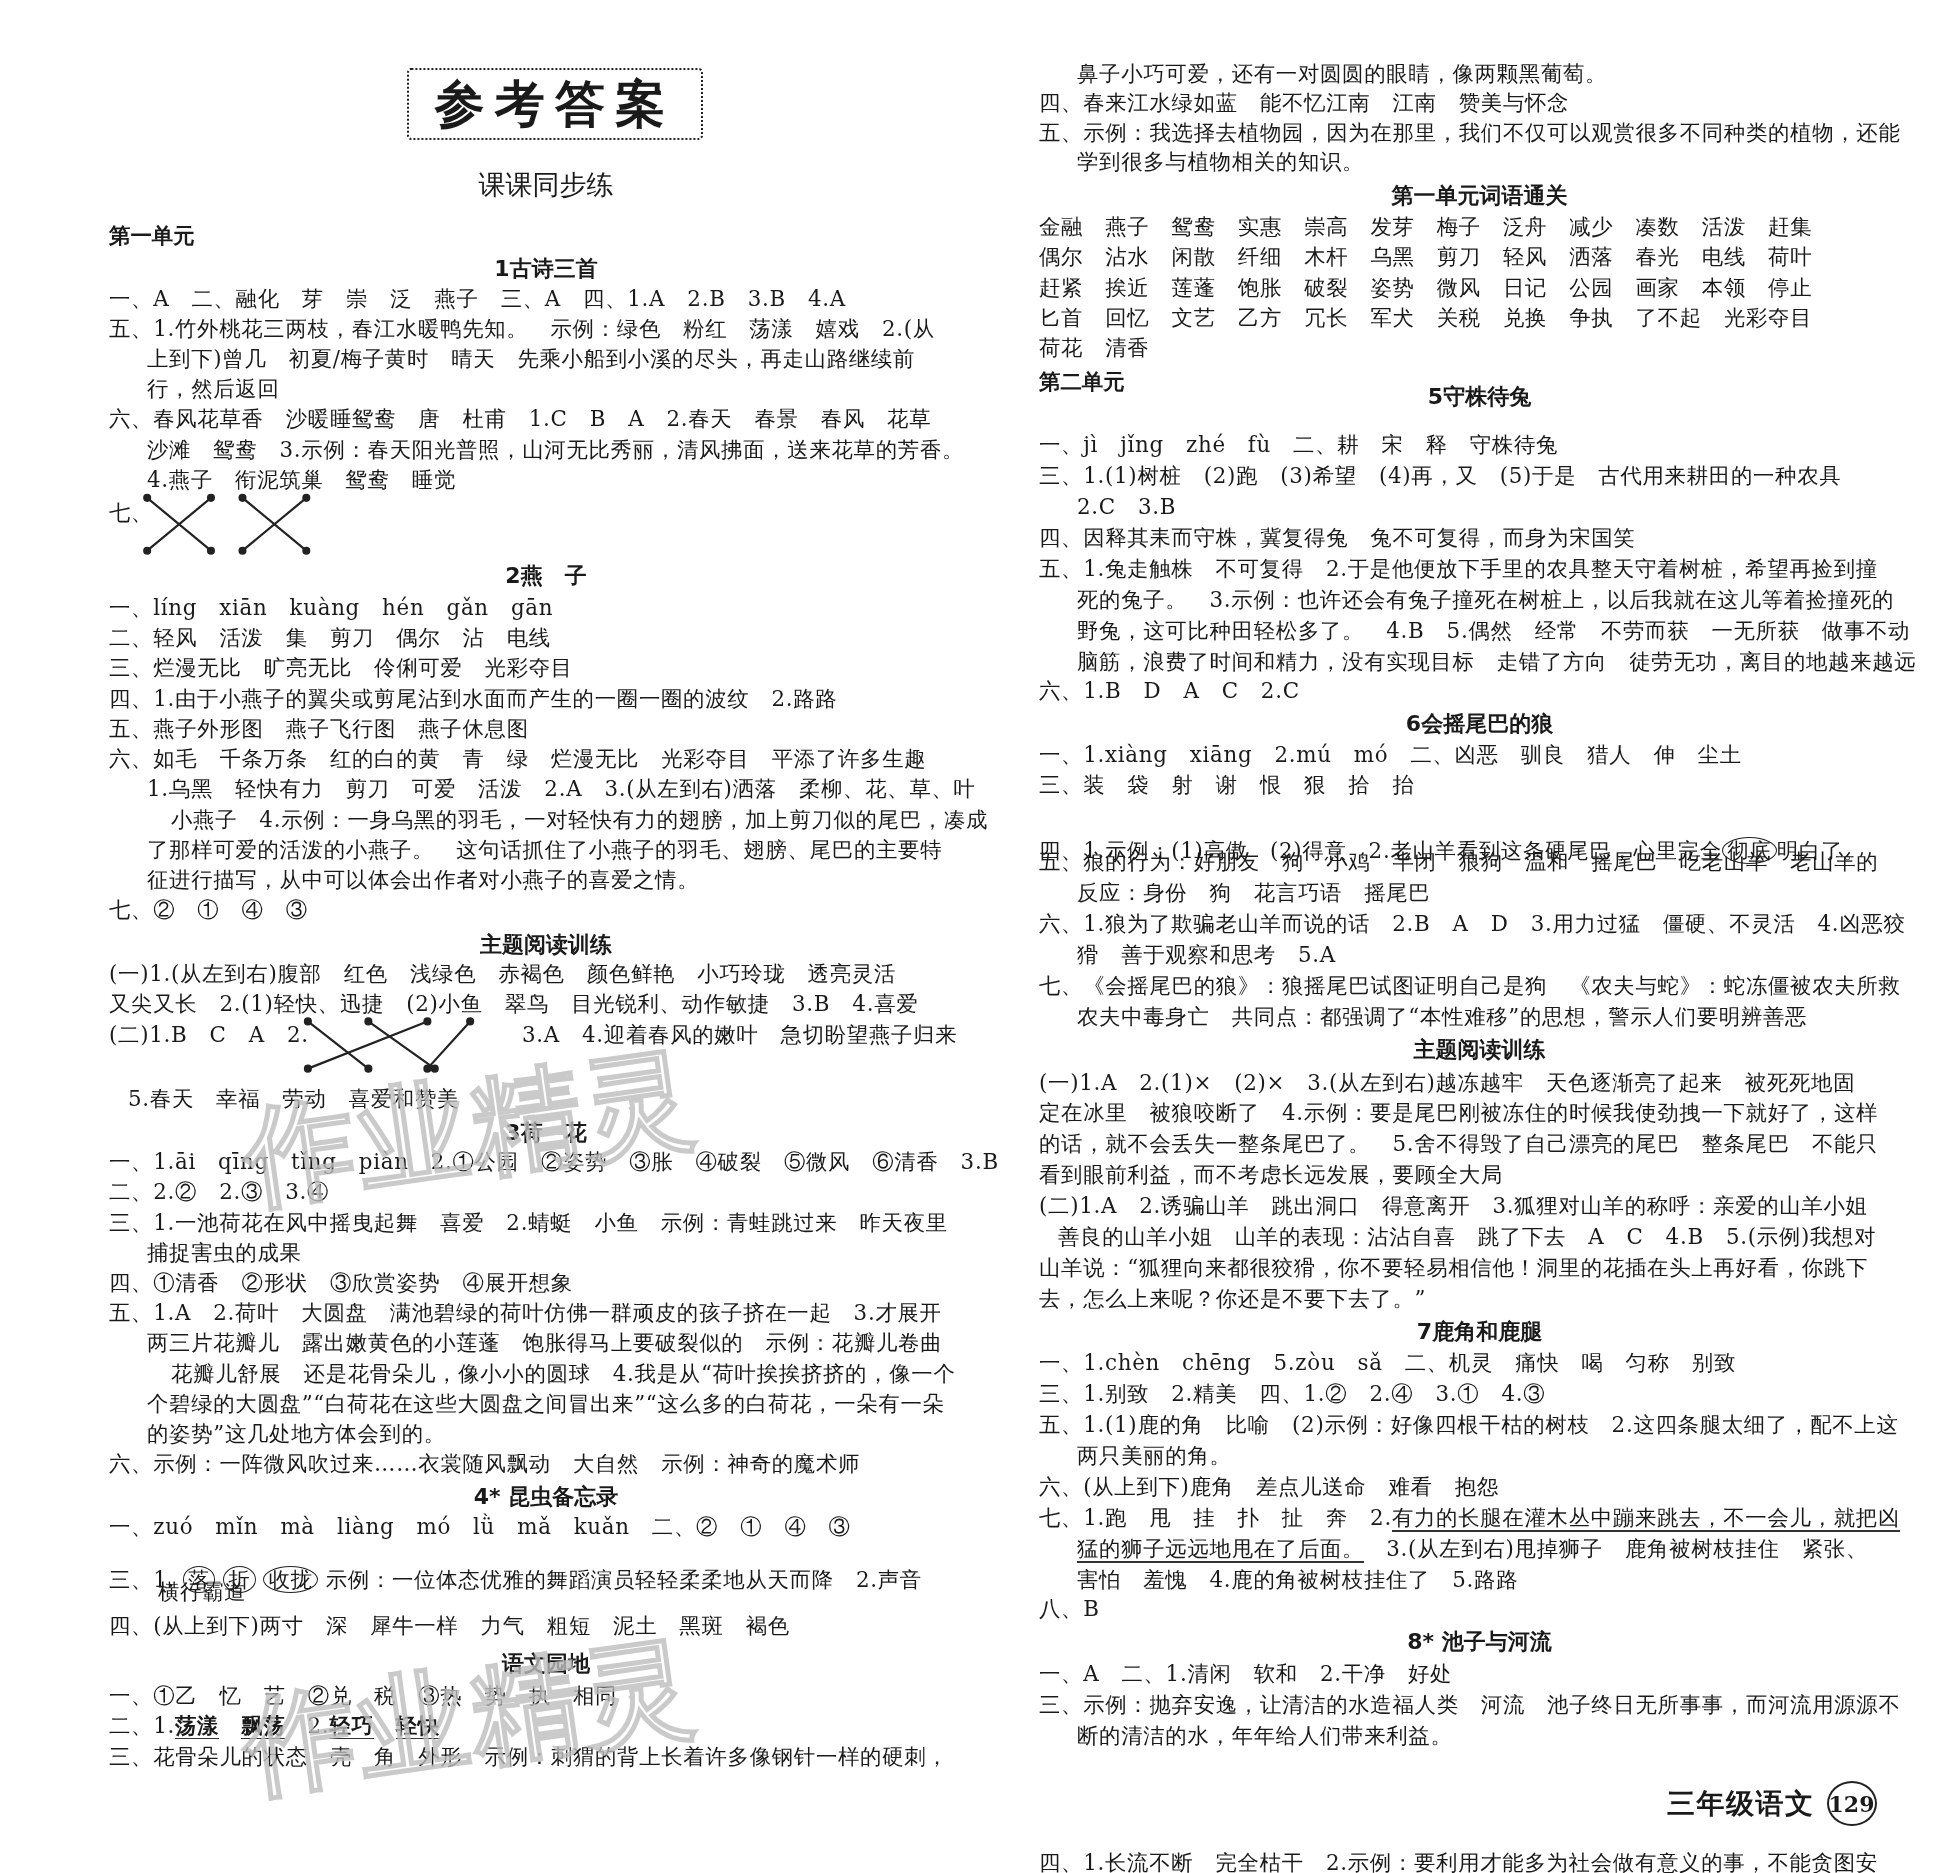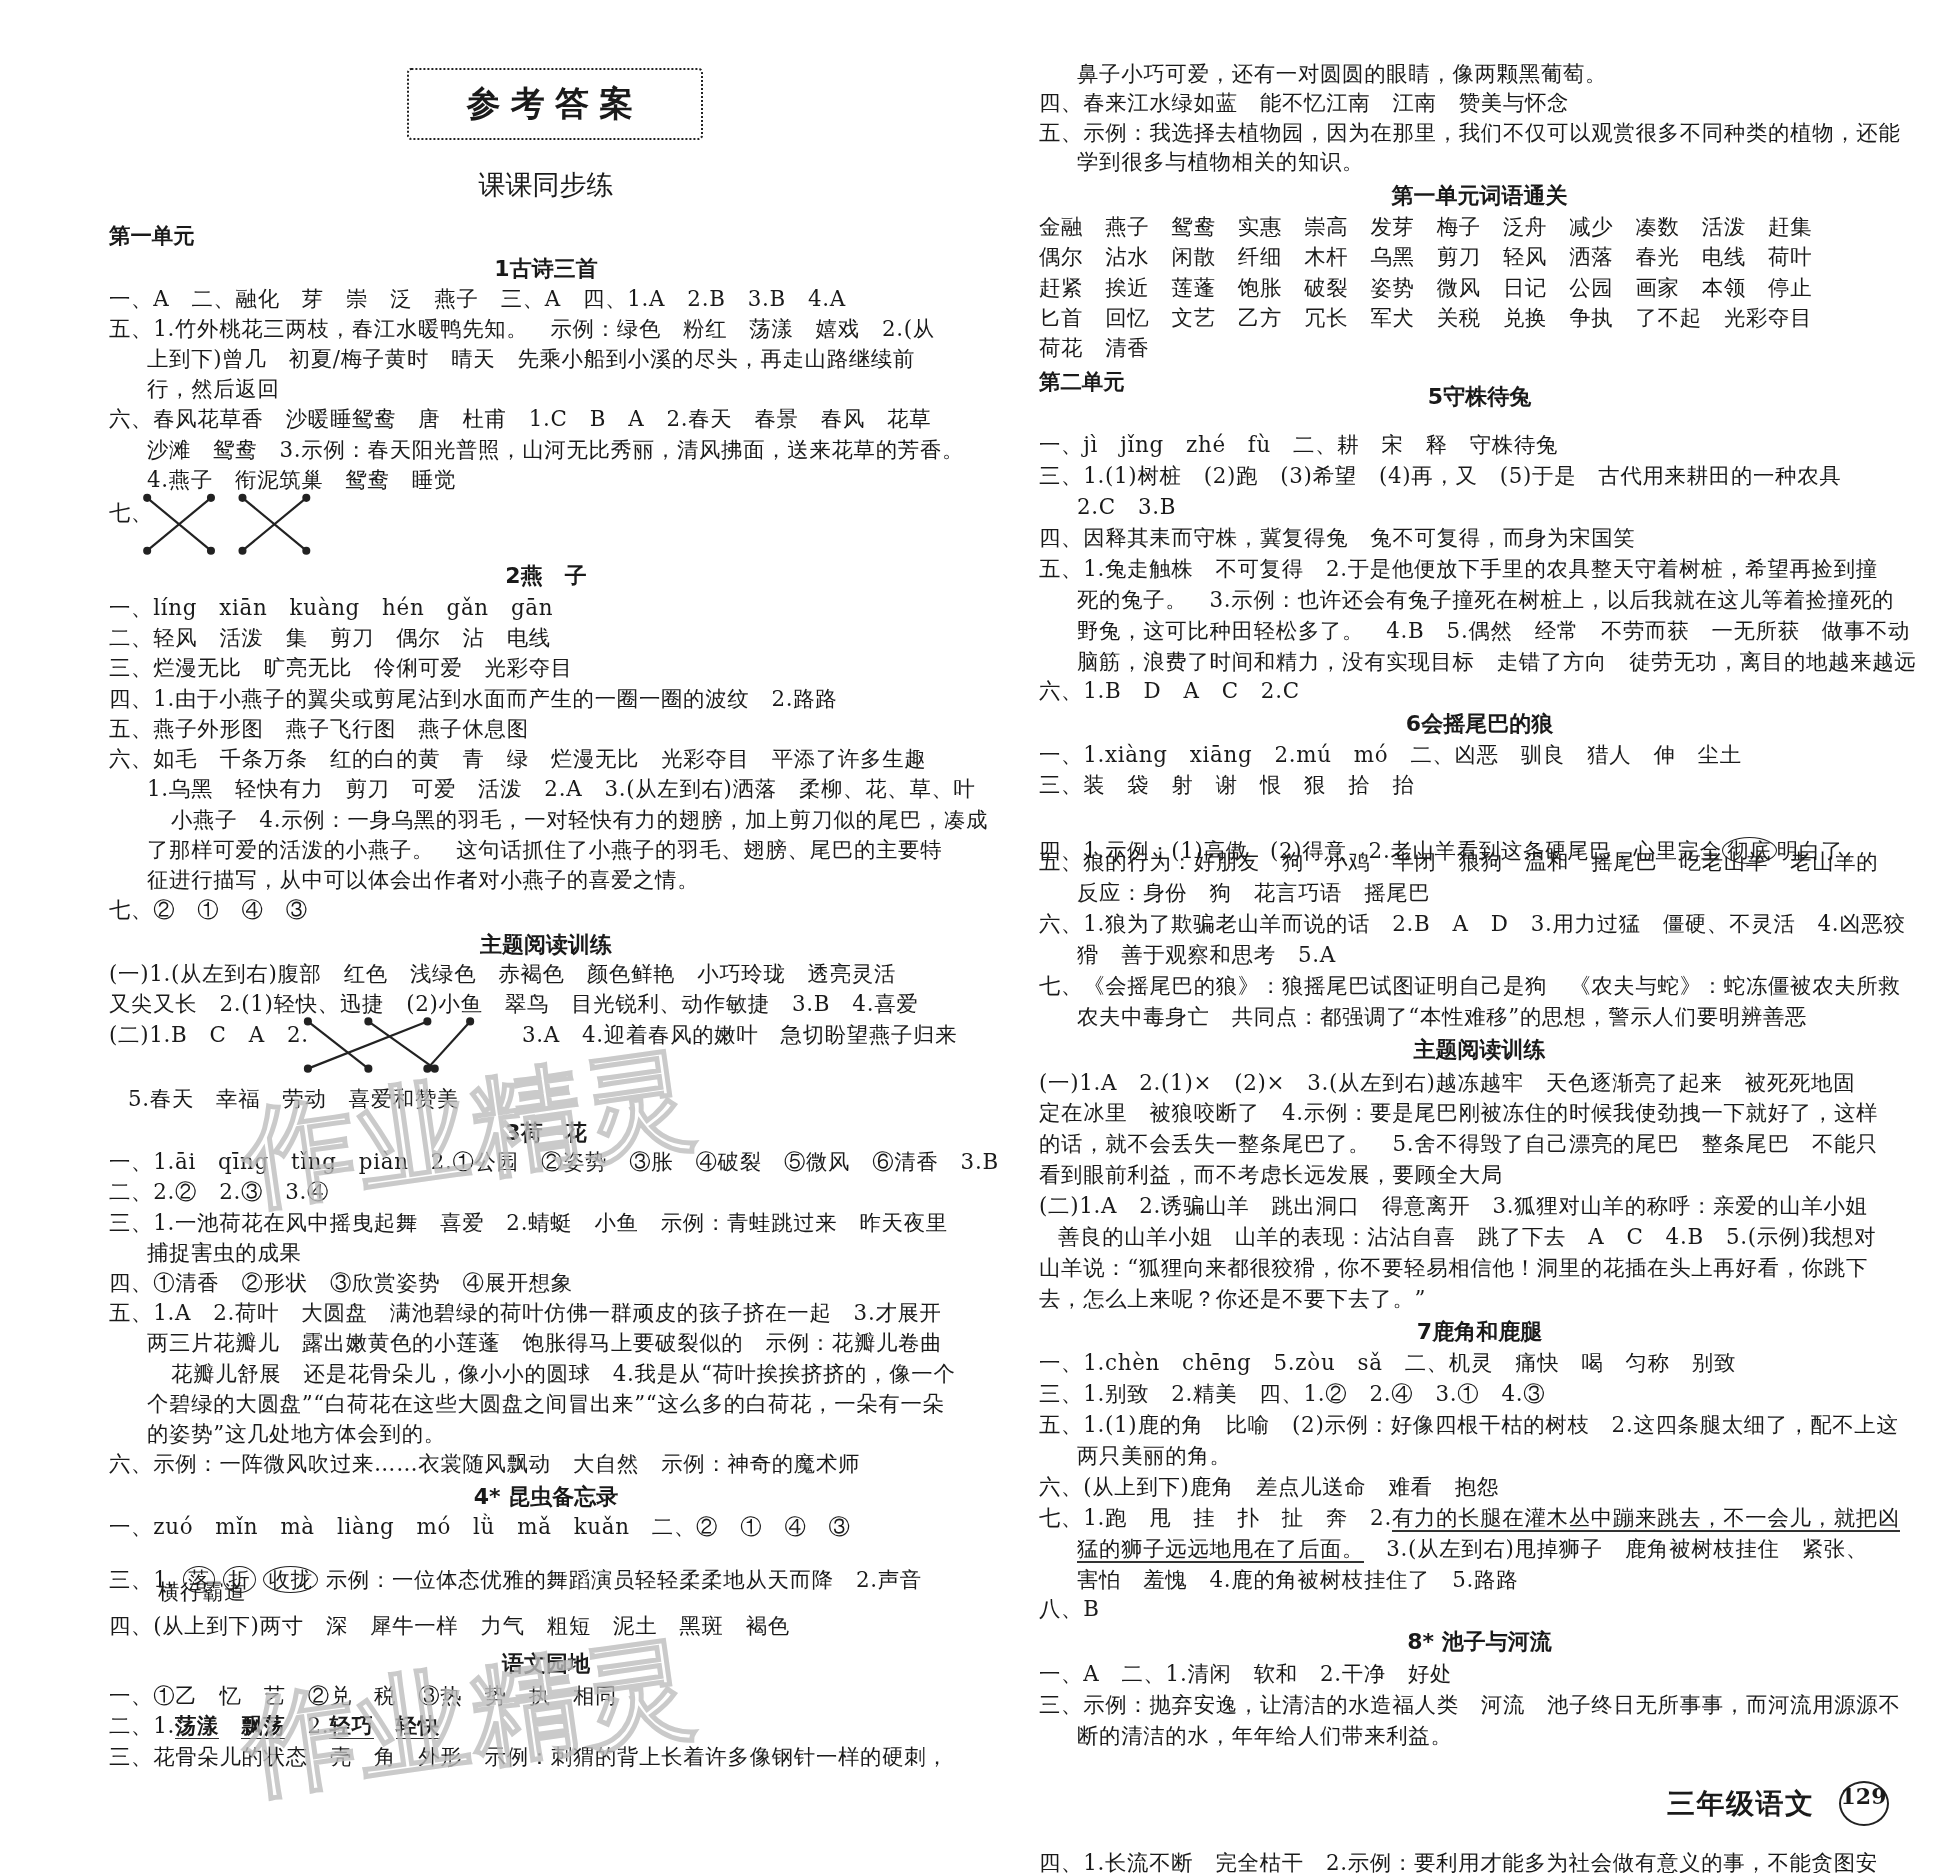--- a/index.html
+++ b/index.html
@@ -7,28 +7,28 @@
          font-family:"DejaVu Serif","Liberation Serif",serif; color:#1a1a1a; }
   .col { position:absolute; top:0; }
   .col-left { left:109px; width:874px; }
   .col-right { left:1039px; width:881px; }
   .line { position:absolute; font-size:21.4px; line-height:29.5px; white-space:nowrap; letter-spacing:0.7px; }
   .ind { padding-left:38px; }
   .h-lesson { position:absolute; font-family:"DejaVu Sans","Liberation Sans",sans-serif; font-weight:bold; font-size:22px; text-align:center; width:100%; }
   .h-unit { position:absolute; font-family:"DejaVu Sans","Liberation Sans",sans-serif; font-weight:bold; font-size:21.4px; }
   .title-box { position:absolute; left:298px; top:68px; width:296px; height:72px; border:2.2px dotted #222; border-radius:4.4px; box-sizing:border-box;
                display:flex; align-items:center; justify-content:center; }
-  .title-box span { font-family:"DejaVu Serif",serif; font-weight:bold; font-size:34px; letter-spacing:10.3px; }
+  .title-box span { font-family:"DejaVu Serif",serif; font-weight:bold; font-size:50px; letter-spacing:10.3px; }
   .subtitle { position:absolute; left:0; width:100%; text-align:center; top:167px; font-family:"DejaVu Sans",sans-serif; font-size:27px; }
   .match { position:absolute; }
   .watermark { position:absolute; font-family:"DejaVu Sans",sans-serif; font-weight:bold; font-size:111px; color:transparent;
                -webkit-text-stroke:1.5px #bdbdbd; transform:rotate(-8deg); letter-spacing:2.9px; opacity:0.8; pointer-events:none; }
   .footer { position:absolute; left:1667px; top:1781px; display:flex; align-items:center; }
   .footer .subj { font-family:"DejaVu Sans",sans-serif; font-weight:bold; font-size:28px; letter-spacing:1.5px; }
-  .page-badge { margin-left:24px; width:46px; height:41px; border:2.2px solid #222; border-radius:50%; display:flex; align-items:flex-start; justify-content:center;
+  .page-badge { margin-left:12px; width:46px; height:41px; border:2.2px solid #222; border-radius:50%; display:flex; align-items:center; justify-content:center;
                 font-family:"DejaVu Serif",serif; font-weight:bold; font-size:22px; position:relative; }
   .circled { display:inline-block; border:1.5px solid #222; border-radius:50%; padding:0 4.4px; line-height:25px;margin-top:21px; }
   .ul { border-bottom:1.5px solid #333;font-weight:bold; }
   .dul { border-bottom:2.9px double #333; }
 </style>
 </head>
 <body>
 
 <div class="col col-left">
   <div class="title-box">

